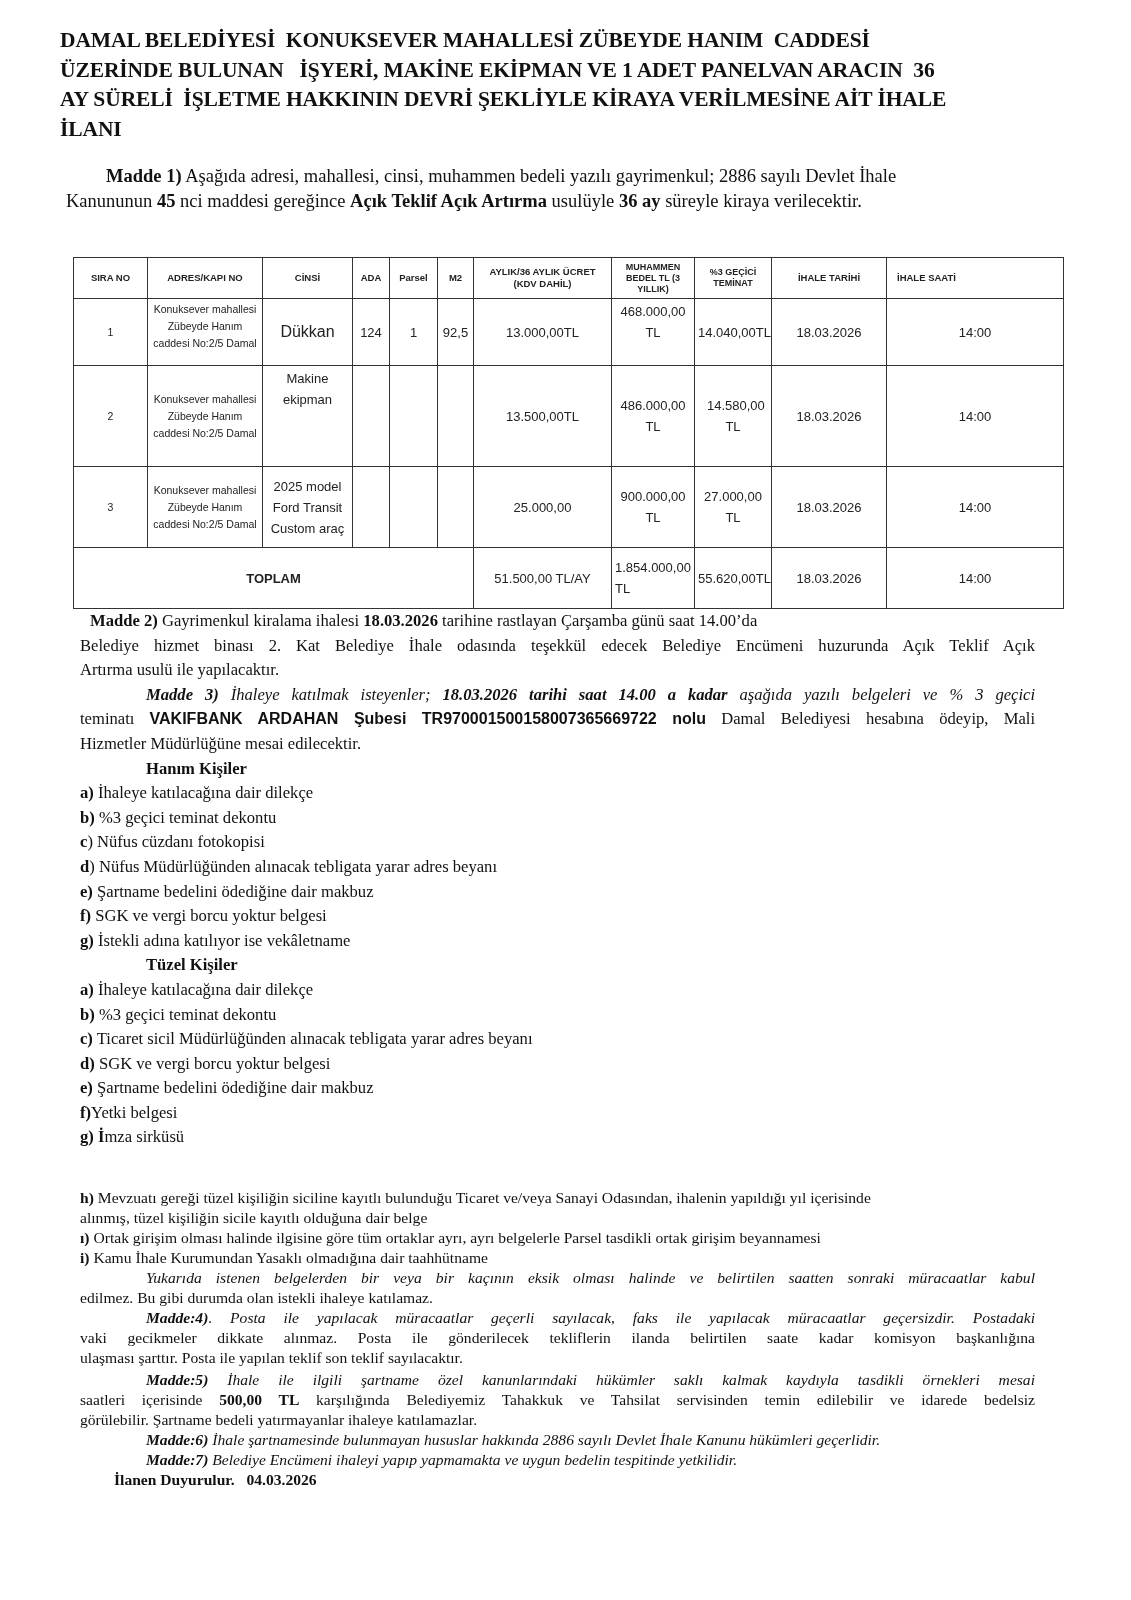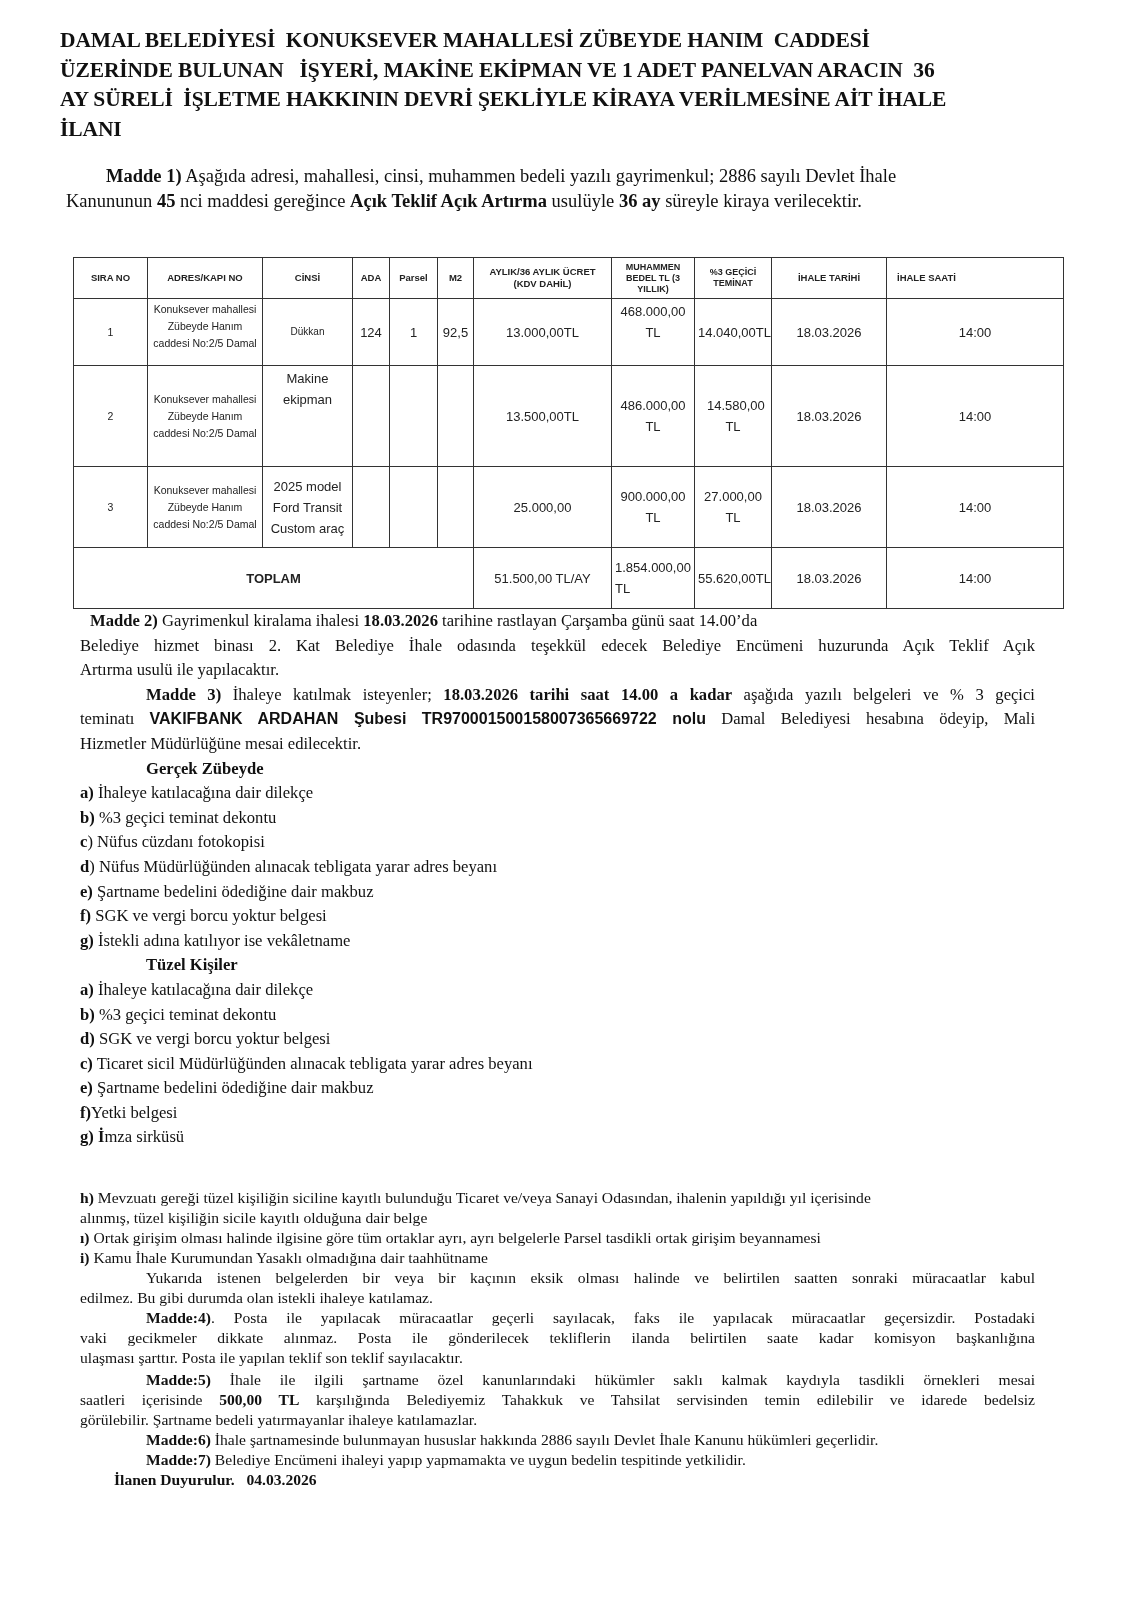--- a/index.html
+++ b/index.html
@@ -24,36 +24,36 @@
     border-collapse: collapse; table-layout: fixed;
     font-family: "Liberation Sans", sans-serif;
   }
   table.ihale td, table.ihale th {
     border: 1.3px solid #333; text-align: center; vertical-align: middle;
     padding: 0 3px; color: #222;
   }
   table.ihale th { font-size: 9.5px; font-weight: bold; height: 40px; line-height: 12px; }
   table.ihale td.small { font-size: 10.5px; line-height: 17px; }
   table.ihale td.med { font-size: 13px; line-height: 21px; }
-  table.ihale td.big { font-size: 10px; line-height: 22px; }
+  table.ihale td.big { font-size: 16px; line-height: 22px; }
   table.ihale tr.r1 td { height: 64px; }
   table.ihale tr.r2 td { height: 98px; }
   table.ihale tr.r3 td { height: 80px; }
   table.ihale tr.rt td { height: 60px; }
   .top-align { vertical-align: top !important; padding-top: 2px !important; }
   .left-align { text-align: left !important; }
 
   .body {
     position: absolute; left: 80px; top: 609px; width: 955px;
     font-family: "Liberation Serif", serif; font-size: 16.6px; line-height: 24.6px;
   }
   .body p { margin: 0; }
   .body .nw { white-space: nowrap; }
   .body .indent1 { padding-left: 10px; }
-  .body .indent2 { padding-left: 66px; }
+  .body .indent2 { padding-left: 66px; font-style: italic; }
   .body .j-full { text-align: justify; text-align-last: justify; }
   .iban { font-family: "Liberation Sans", sans-serif; font-weight: bold; font-size: 16px; margin-top: 23px; }
   .body .sub { padding-left: 66px; font-weight: bold; }
   .body .compact { line-height: 20px; font-size: 15.6px; margin-top: 38px; }
   .body .closing { padding-left: 34px; font-weight: bold; }
 </style>
 </head>
 <body>
 
 <div class="title">
@@ -148,37 +148,37 @@
 
 <div class="body">
   <p class="nw indent1"><b>Madde 2)</b><span> Gayrimenkul kiralama ihalesi </span><b>18.03.2026</b><span>  tarihine rastlayan Çarşamba günü saat 14.00’da</span></p>
   <p class="j-full">Belediye hizmet binası 2. Kat Belediye İhale odasında teşekkül edecek Belediye Encümeni huzurunda Açık Teklif Açık</p>
   <p>Artırma usulü ile yapılacaktır.</p>
 
   <p class="j-full indent2"><b>Madde 3)</b><span> İhaleye katılmak isteyenler; </span><b>18.03.2026  tarihi saat 14.00 a kadar</b><span> aşağıda yazılı belgeleri ve % 3 geçici</span></p>
   <p class="j-full"><span>teminatı </span><span class="iban">VAKIFBANK  ARDAHAN Şubesi TR970001500158007365669722 nolu</span><span> Damal Belediyesi hesabına ödeyip, Mali</span></p>
   <p>Hizmetler Müdürlüğüne mesai edilecektir.</p>
 
-  <p class="sub">Gerçek Zübeyde</p>
+  <p class="sub">Hanım Kişiler</p>
   <div>
     <p><b>a)</b><span> İhaleye katılacağına dair dilekçe</span></p>
     <p><b>b)</b><span> %3 geçici teminat dekontu</span></p>
     <p><b>c</b><span>) Nüfus cüzdanı fotokopisi</span></p>
     <p><b>d</b><span>) Nüfus Müdürlüğünden alınacak tebligata yarar adres beyanı</span></p>
     <p><b>e)</b><span> Şartname bedelini ödediğine dair makbuz</span></p>
     <p><b>f)</b><span> SGK ve vergi borcu yoktur belgesi</span></p>
     <p><b>g)</b><span> İstekli adına katılıyor ise vekâletname</span></p>
   </div>
 
   <p class="sub">Tüzel Kişiler</p>
   <div>
     <p><b>a)</b><span> İhaleye katılacağına dair dilekçe</span></p>
     <p><b>b)</b><span> %3 geçici teminat dekontu</span></p>
+    <p><b>c)</b><span> Ticaret sicil Müdürlüğünden alınacak tebligata yarar adres beyanı</span></p>
     <p><b>d)</b><span> SGK ve vergi borcu yoktur belgesi</span></p>
-    <p><b>c)</b><span> Ticaret sicil Müdürlüğünden alınacak tebligata yarar adres beyanı</span></p>
     <p><b>e)</b><span> Şartname bedelini ödediğine dair makbuz</span></p>
     <p><b>f)</b><span>Yetki belgesi</span></p>
     <p><b>g) İ</b><span>mza sirküsü</span></p>
     <div class="compact">
       <p class="nw"><b>h)</b><span> Mevzuatı gereği tüzel kişiliğin siciline kayıtlı bulunduğu Ticaret ve/veya Sanayi Odasından, ihalenin yapıldığı yıl içerisinde</span></p>
       <p>alınmış, tüzel kişiliğin sicile kayıtlı olduğuna dair belge</p>
       <p class="nw"><b>ı)</b><span> Ortak girişim olması halinde ilgisine göre tüm ortaklar ayrı, ayrı belgelerle Parsel tasdikli ortak girişim beyannamesi</span></p>
       <p class="nw"><b>i)</b><span> Kamu İhale Kurumundan Yasaklı olmadığına dair taahhütname</span></p>
       <p class="j-full indent2">Yukarıda istenen belgelerden bir veya bir kaçının eksik olması halinde ve belirtilen saatten sonraki müracaatlar kabul</p>
       <p>edilmez. Bu gibi durumda olan istekli ihaleye katılamaz.</p>

